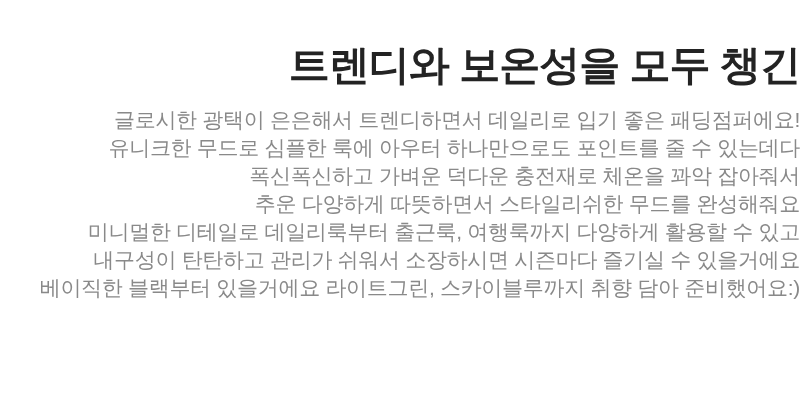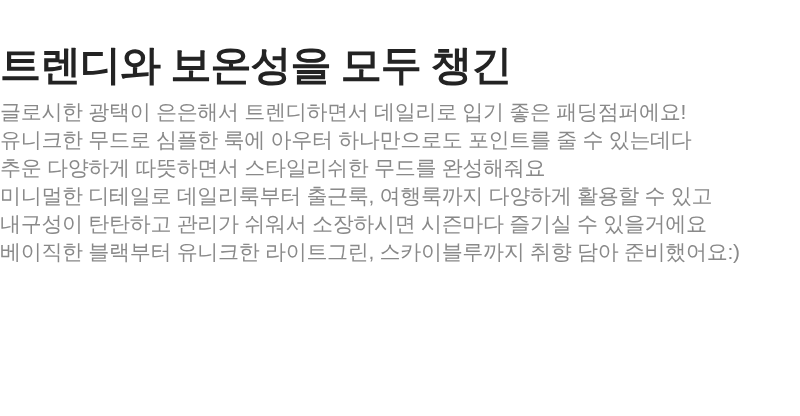--- a/index.html
+++ b/index.html
@@ -5,37 +5,37 @@
   html, body {
     margin: 0;
     padding: 0;
     background: #ffffff;
   }
   .page {
     width: 800px;
     height: 416px;
     overflow: hidden;
     background: var(--color-background, #ffffff);
-    text-align: left;
+    text-align: right;
     font-family: "Liberation Sans", "DejaVu Sans", sans-serif;
     box-sizing: border-box;
   }
   .title {
     margin: 37px 0 0 0;
     font-size: 41px;
     line-height: 57px;
     font-weight: 800;
     letter-spacing: -1px;
     color: var(--color-heading, #232323);
   }
   .title-line {
     display: block;
   }
   .desc {
-    margin-top: 4px;
+    margin-top: 12px;
     font-size: 21px;
     line-height: 28px;
     letter-spacing: -0.3px;
     color: var(--color-body, #898989);
   }
   .desc p {
     margin: 0;
     padding: 0;
   }
 </style>
@@ -44,19 +44,20 @@
 
 <div class="page">
 
   <h1 class="title">
     <span class="title-line">트렌디와 보온성을 모두 챙긴</span>
   </h1>
 
   <div class="desc">
     <p>글로시한 광택이 은은해서 트렌디하면서 데일리로 입기 좋은 패딩점퍼에요!</p>
     <p>유니크한 무드로 심플한 룩에 아우터 하나만으로도 포인트를 줄 수 있는데다</p>
+    <p>폭신폭신하고 가벼운 덕다운 충전재로 체온을 꽈악 잡아줘서</p>
     <p>추운 다양하게 따뜻하면서 스타일리쉬한 무드를 완성해줘요</p>
     <p>미니멀한 디테일로 데일리룩부터 출근룩, 여행룩까지 다양하게 활용할 수 있고</p>
     <p>내구성이 탄탄하고 관리가 쉬워서 소장하시면 시즌마다 즐기실 수 있을거에요</p>
-    <p>베이직한 블랙부터 유니크한 라이트그린, 스카이블루까지 취향 담아 준비했어요:)</p>
+    <p>베이직한 블랙부터 있을거에요 라이트그린, 스카이블루까지 취향 담아 준비했어요:)</p>
   </div>
 
 </div>
 
 </body></html>

